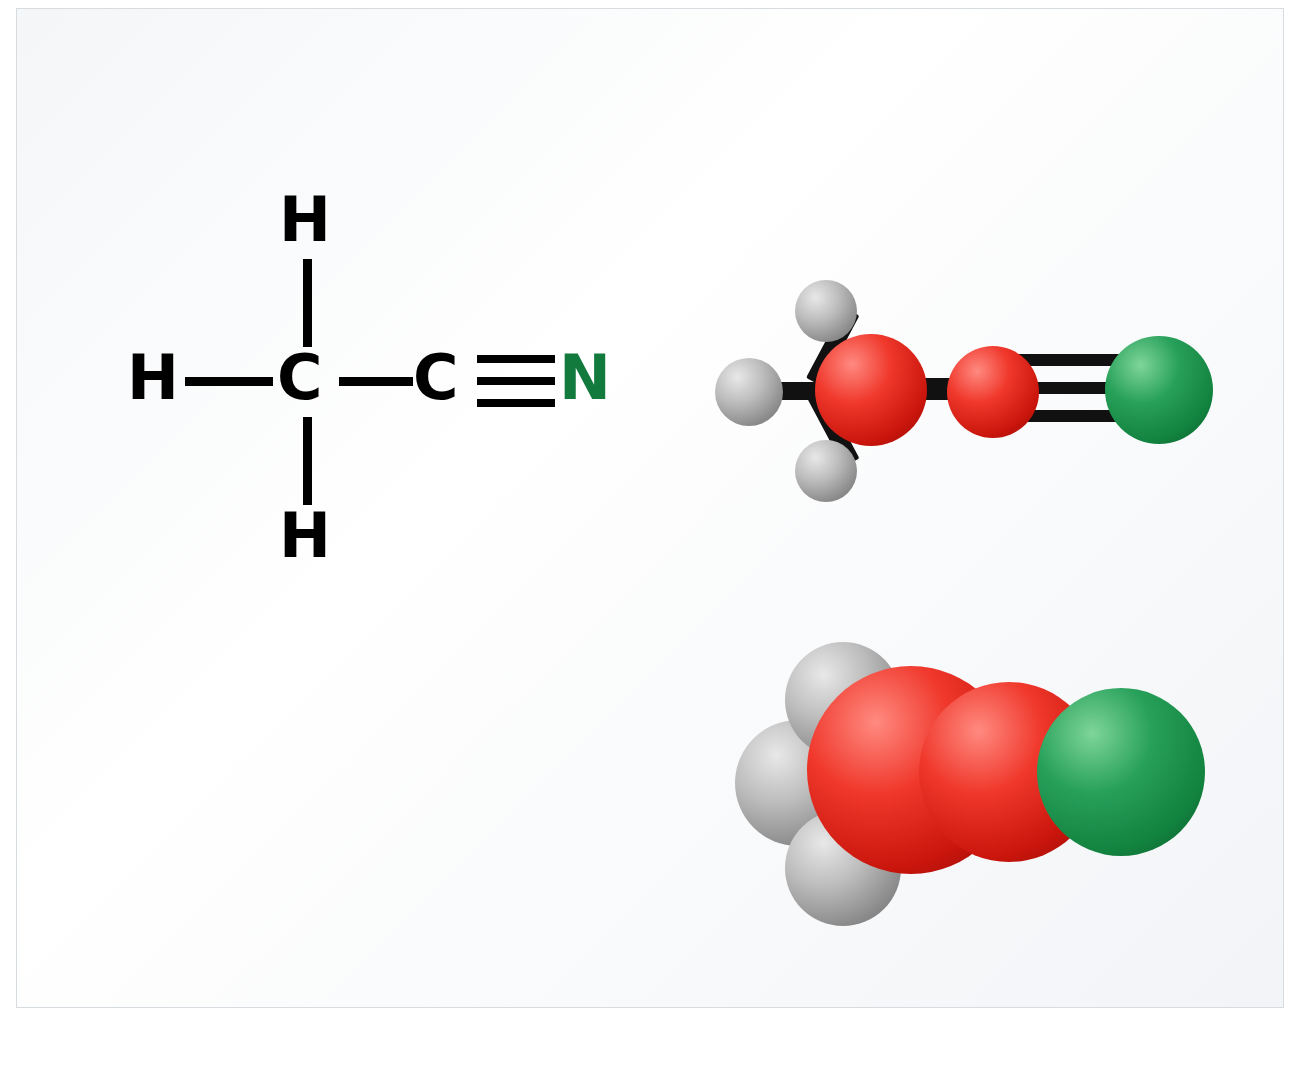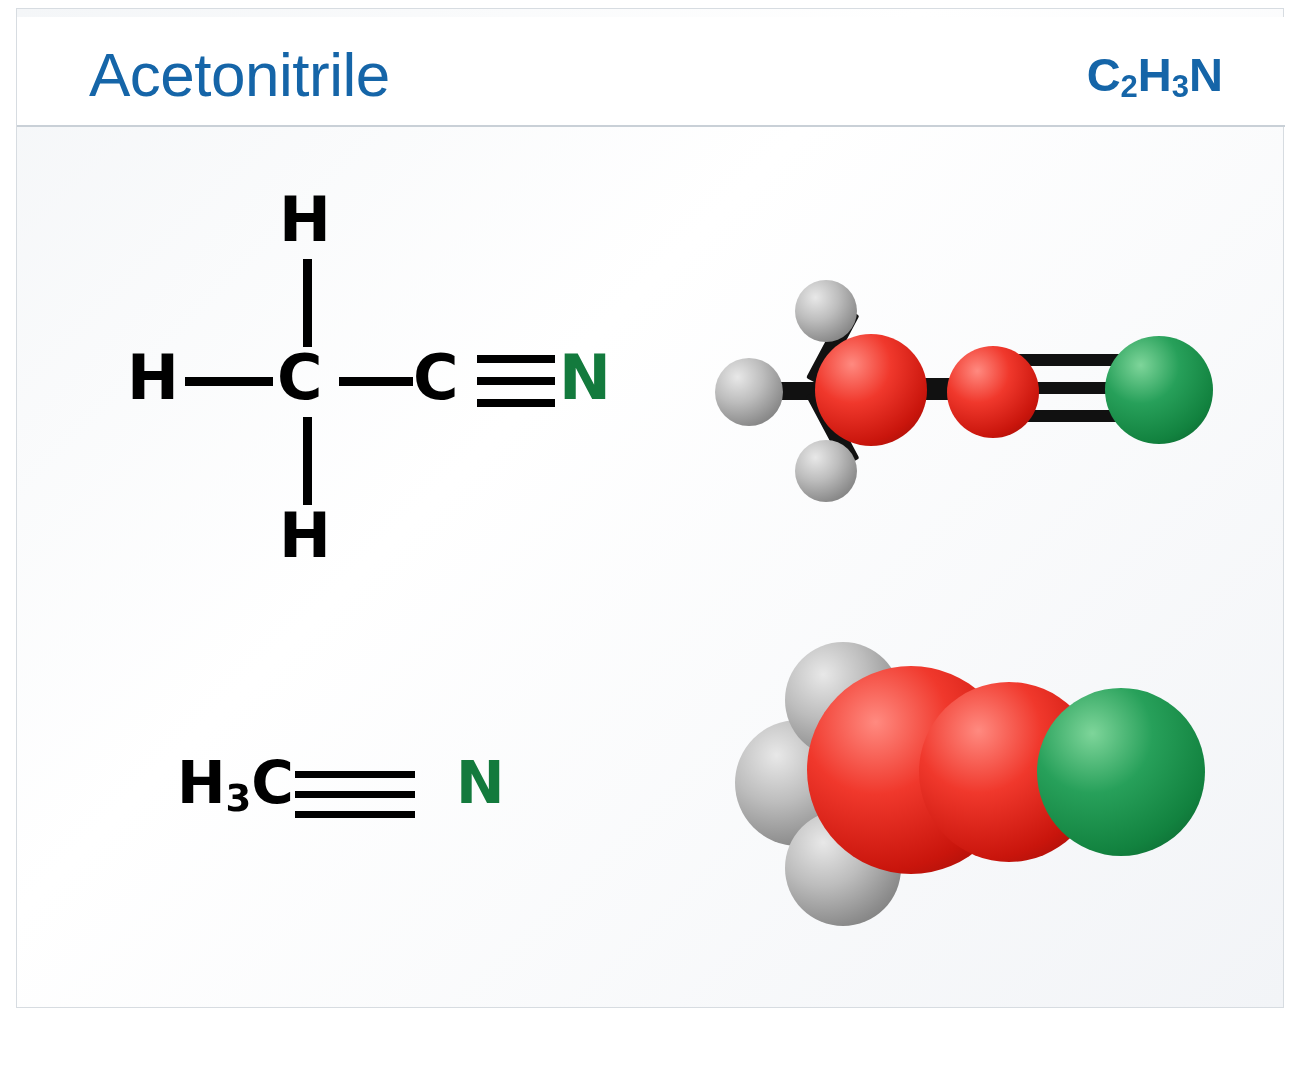--- a/index.html
+++ b/index.html
@@ -153,26 +153,20 @@
     width: 1300px;
     height: 60px;
     background: #ffffff;
   }
 </style>
 </head>
 <body>
 
 <div id="card">
 
-  <div id="titlebar">
-    <div id="title">Acetonitrile</div>
-    <div id="formula">
-      <span>C</span><sub>2</sub><span>H</span><sub>3</sub><span>N</span>
-    </div>
-  </div>
 
   <div id="skeletal">
 
     <div class="atom-label" style="left:162px; top:0px;">H</div>
 
     <div class="bondline" style="left:186px; top:70px; width:9px; height:88px;"></div>
 
     <div class="atom-label" style="left:10px; top:158px;">H</div>
 
     <div class="bondline" style="left:68px; top:188px; width:88px; height:9px;"></div>
@@ -187,29 +181,20 @@
     <div class="bondline" style="left:360px; top:188px; width:78px; height:8px;"></div>
     <div class="bondline" style="left:360px; top:210px; width:78px; height:8px;"></div>
 
     <div class="atom-label nitrogen" style="left:442px; top:158px;">N</div>
 
     <div class="bondline" style="left:186px; top:228px; width:9px; height:88px;"></div>
 
     <div class="atom-label" style="left:162px; top:316px;">H</div>
   </div>
 
-  <div id="condensed">
-    <div class="cf">
-      <span>H</span><sub>3</sub><span>C</span><span style="display:inline-block;width:162px;"></span><span class="n">N</span>
-    </div>
-
-    <div class="bondline" style="left:118px; top:22px; width:120px; height:7px;"></div>
-    <div class="bondline" style="left:118px; top:42px; width:120px; height:7px;"></div>
-    <div class="bondline" style="left:118px; top:62px; width:120px; height:7px;"></div>
-  </div>
 
   <div id="ballstick">
 
     <div class="bond" style="left:42px; top:108px; width:110px; height:18px;"></div>
     <div class="bond" style="left:98px; top:28px; width:18px; height:80px; transform:rotate(28deg); transform-origin:50% 100%;"></div>
     <div class="bond" style="left:98px; top:118px; width:18px; height:80px; transform:rotate(-28deg); transform-origin:50% 0%;"></div>
     <div class="bond" style="left:150px; top:104px; width:150px; height:22px;"></div>
     <div class="bond" style="left:300px; top:80px; width:130px; height:12px;"></div>
     <div class="bond" style="left:300px; top:108px; width:130px; height:12px;"></div>
     <div class="bond" style="left:300px; top:136px; width:130px; height:12px;"></div>

